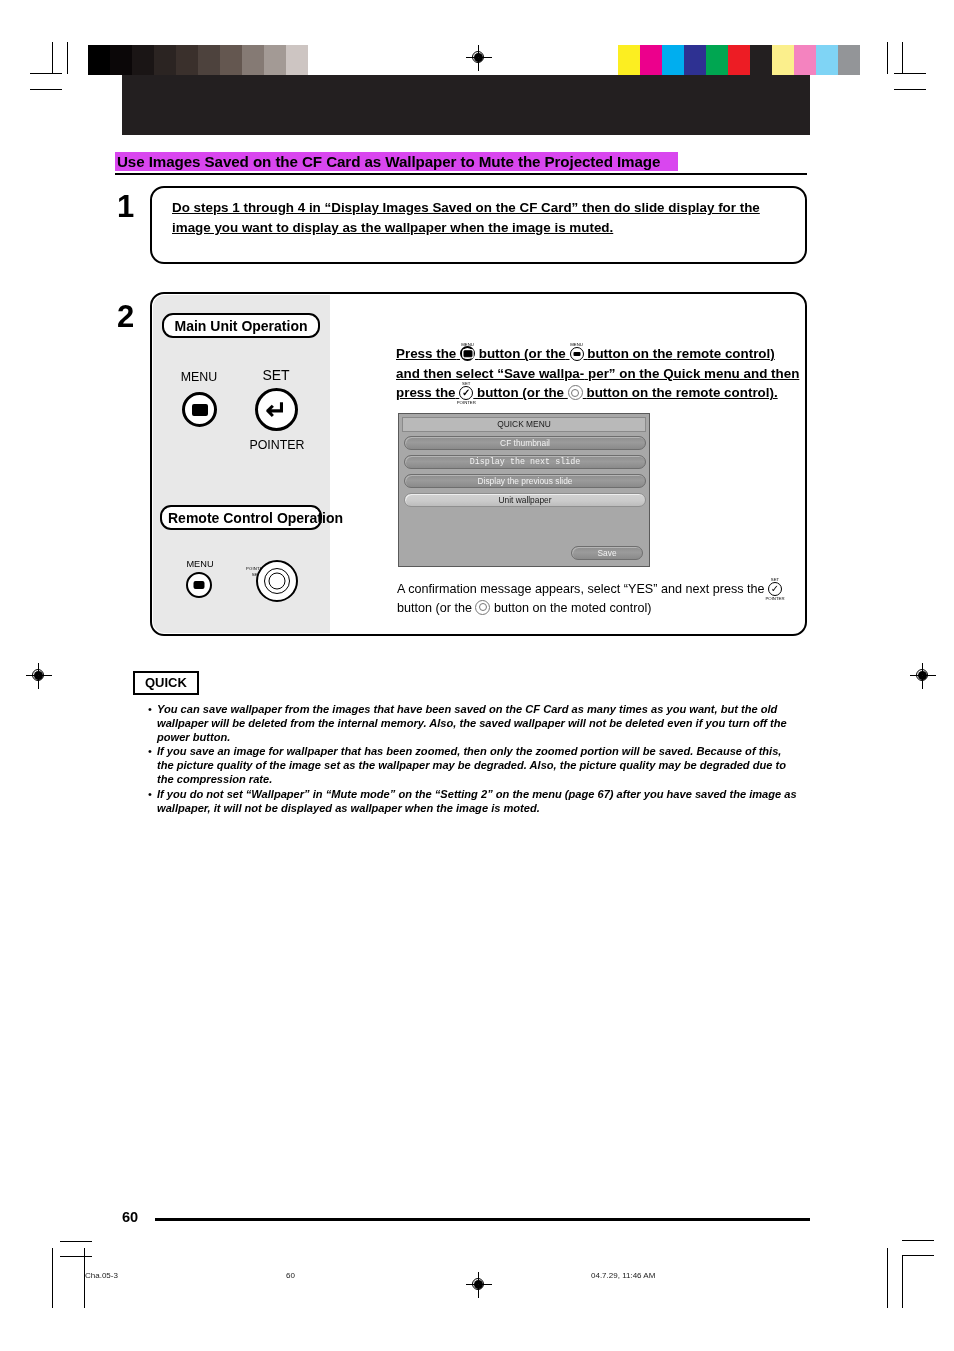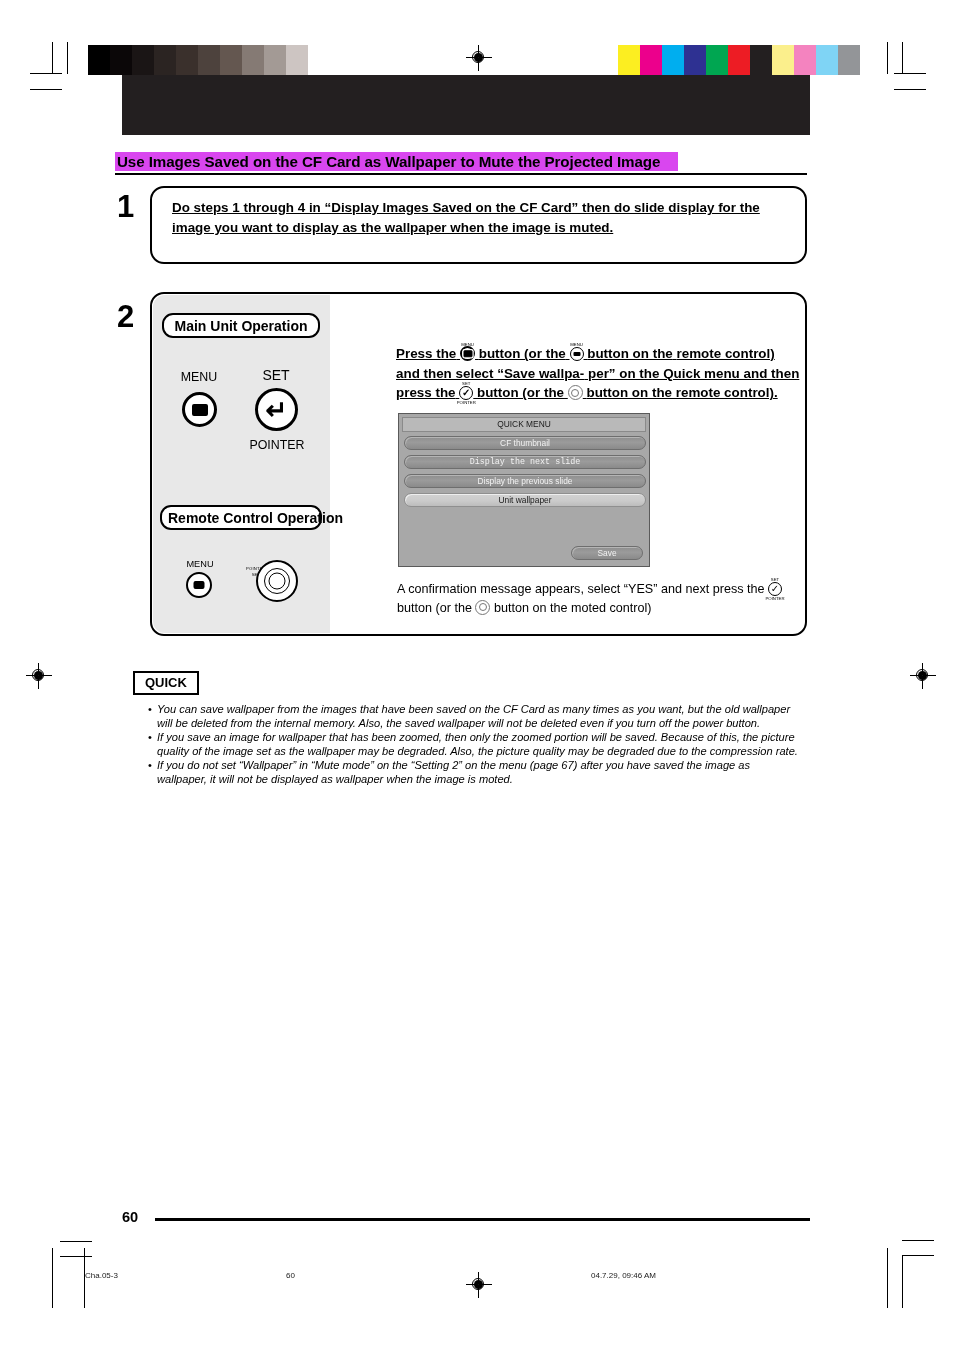--- a/index.html
+++ b/index.html
@@ -360,21 +360,21 @@
   }
   #note-list .bullet-row {
     display: flex;
     margin-bottom: 0px;
   }
   #note-list .bullet-dot {
     width: 9px;
     flex: 0 0 9px;
     font-style: normal;
   }
-  #note-list .bullet-body { flex: 1 1 auto; }
+  #note-list .bullet-body { flex: 1 1 auto; font-weight: bold; }
 
   
   #page-num {
     position: absolute;
     left: 122px;
     top: 1209px;
     font-size: 14.6px;
     font-weight: bold;
   }
   #page-rule {
@@ -556,13 +556,13 @@
     <span class="bullet-dot">•</span>
     <span class="bullet-body">If you do not set “Wallpaper” in “Mute mode” on the “Setting 2” on the menu (page 67) after you have saved the image as wallpaper, it will not be displayed as wallpaper when the image is moted.</span>
   </div>
 </div>
 
 <div id="page-num">60</div>
 <div id="page-rule"></div>
 
 <div class="imprint" style="left:85px; top:1271px;">Cha.05-3</div>
 <div class="imprint" style="left:286px; top:1271px;">60</div>
-<div class="imprint" style="left:591px; top:1271px;">04.7.29, 09:46 AM</div>
+<div class="imprint" style="left:591px; top:1271px;">04.7.29, 11:46 AM</div>
 
 </body></html>

